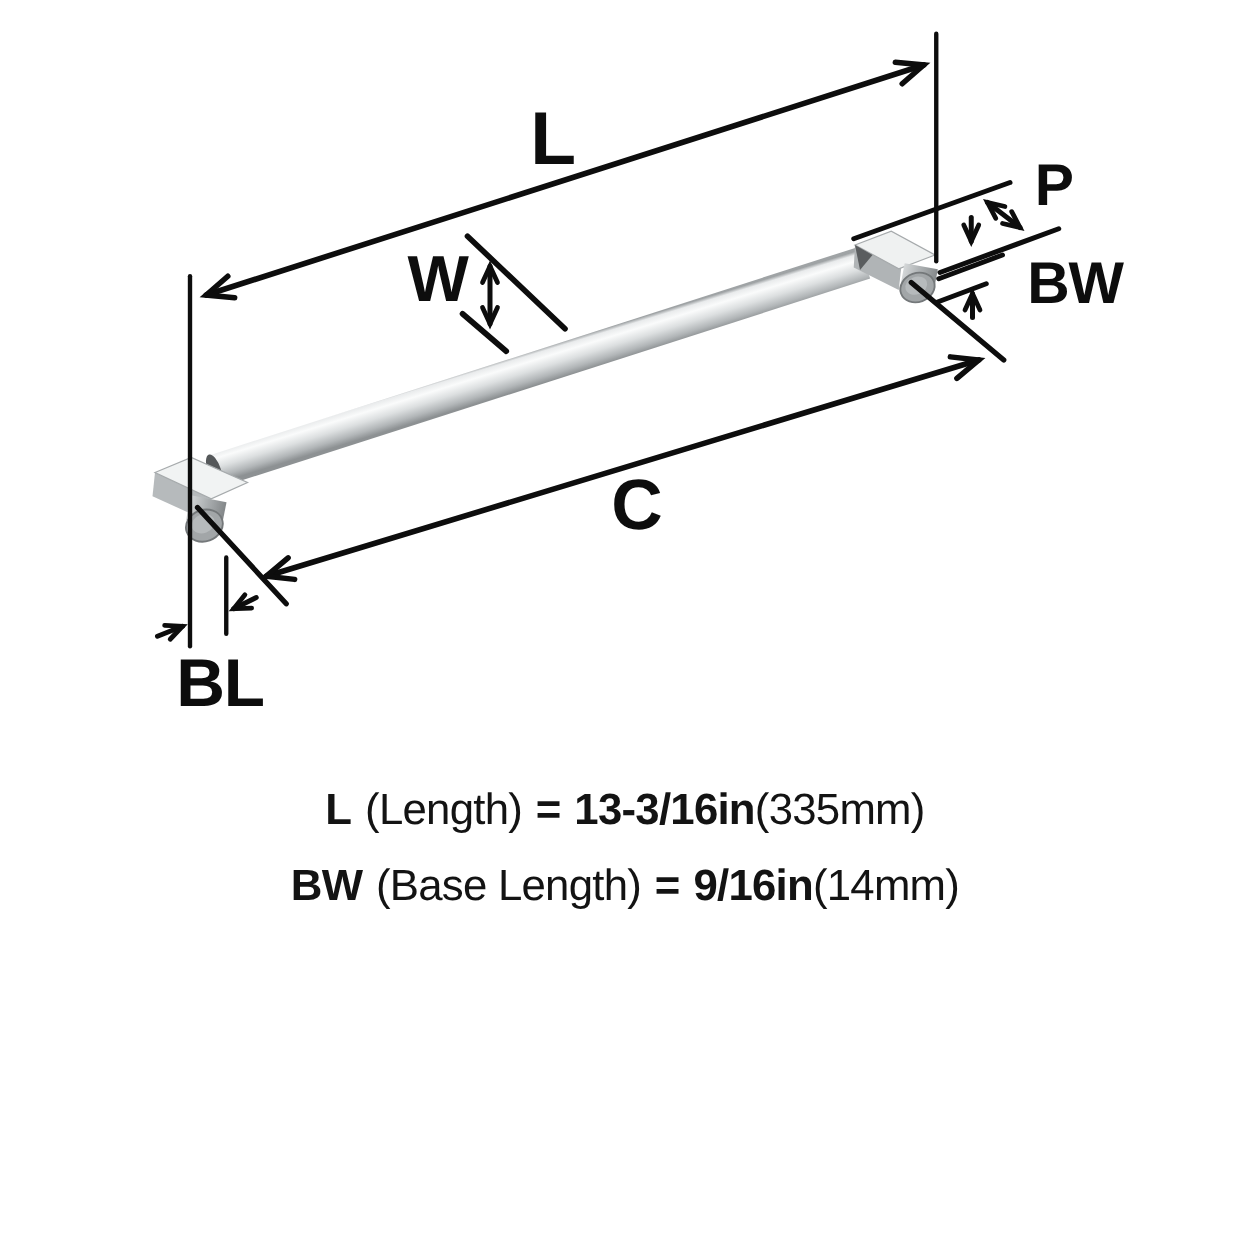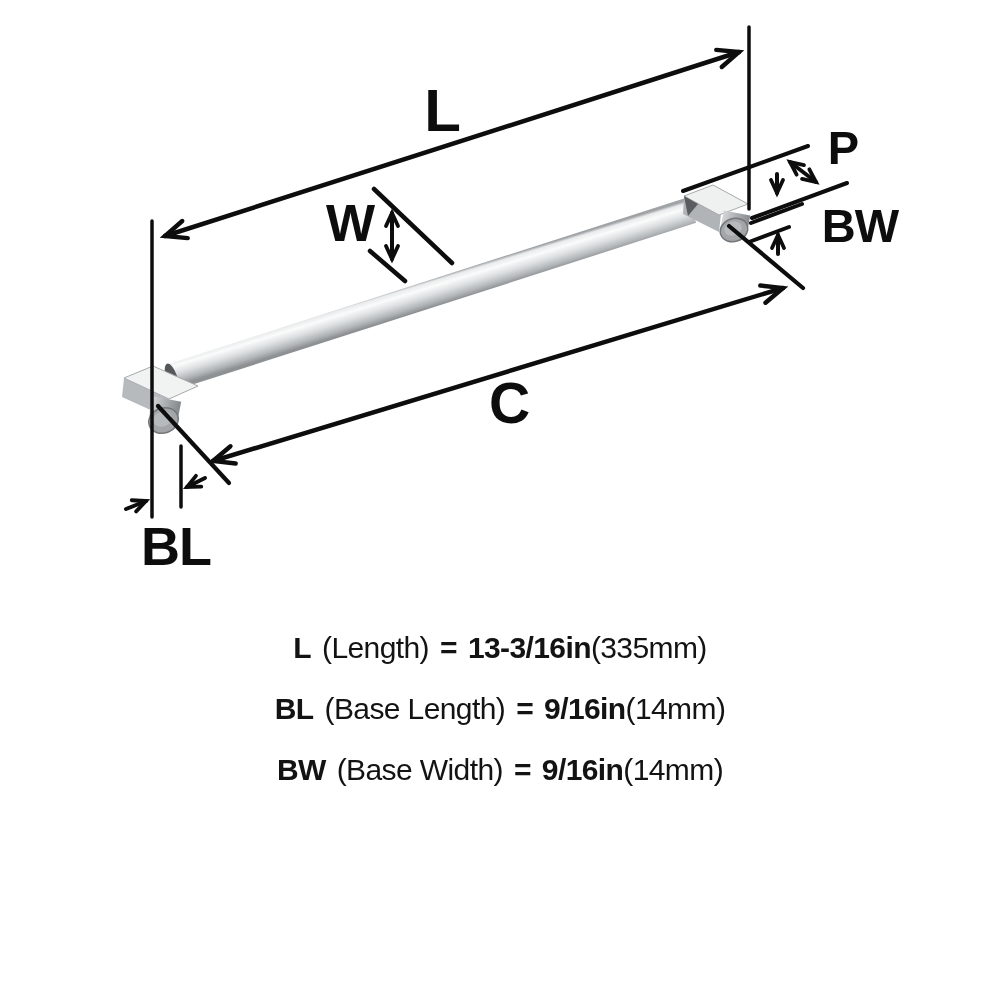--- a/index.html
+++ b/index.html
@@ -10,21 +10,21 @@
   .stage svg{position:absolute;left:0;top:0;}
   svg text{
     font-family:"Liberation Sans",sans-serif;
     font-weight:700;fill:#0d0d0d;letter-spacing:-1px;
   }
   .specs{
     position:absolute;left:0;top:617px;width:1000px;
     text-align:center;color:#131313;
   }
   .spec-line{
-    height:61px;line-height:61px;font-size:30px;
+    height:61px;line-height:61px;font-size:35px;
     letter-spacing:-0.6px;white-space:nowrap;
   }
   .spec-line span{display:inline-block;}
   .b{font-weight:700;}
   .r{font-weight:400;}
   .gap{margin-right:11px;}
 </style>
 </head>
 <body>
 
@@ -114,20 +114,17 @@
     <text x="860" y="242" font-size="47" text-anchor="middle">BW</text>
     <text x="509" y="423" font-size="57" text-anchor="middle">C</text>
     <text x="176" y="565" font-size="54" text-anchor="middle">BL</text>
   </svg>
 
   <div class="specs">
     <div class="spec-line">
       <span class="b gap">L</span><span class="r gap">(Length)</span><span class="b gap">=</span><span class="b">13-3/16in</span><span class="r">(335mm)</span>
     </div>
     <div class="spec-line">
-      <span class="b gap">BL</span><span class="r gap">(Base Length)</span><span class="b gap">=</span><span class="b">9/16in</span><span class="r">(14mm)</span>
-    </div>
-    <div class="spec-line">
-      <span class="b gap">BW</span><span class="r gap">(Base Width)</span><span class="b gap">=</span><span class="b">9/16in</span><span class="r">(14mm)</span>
+      <span class="b gap">BW</span><span class="r gap">(Base Length)</span><span class="b gap">=</span><span class="b">9/16in</span><span class="r">(14mm)</span>
     </div>
   </div>
 
 </div>
 
 </body></html>

